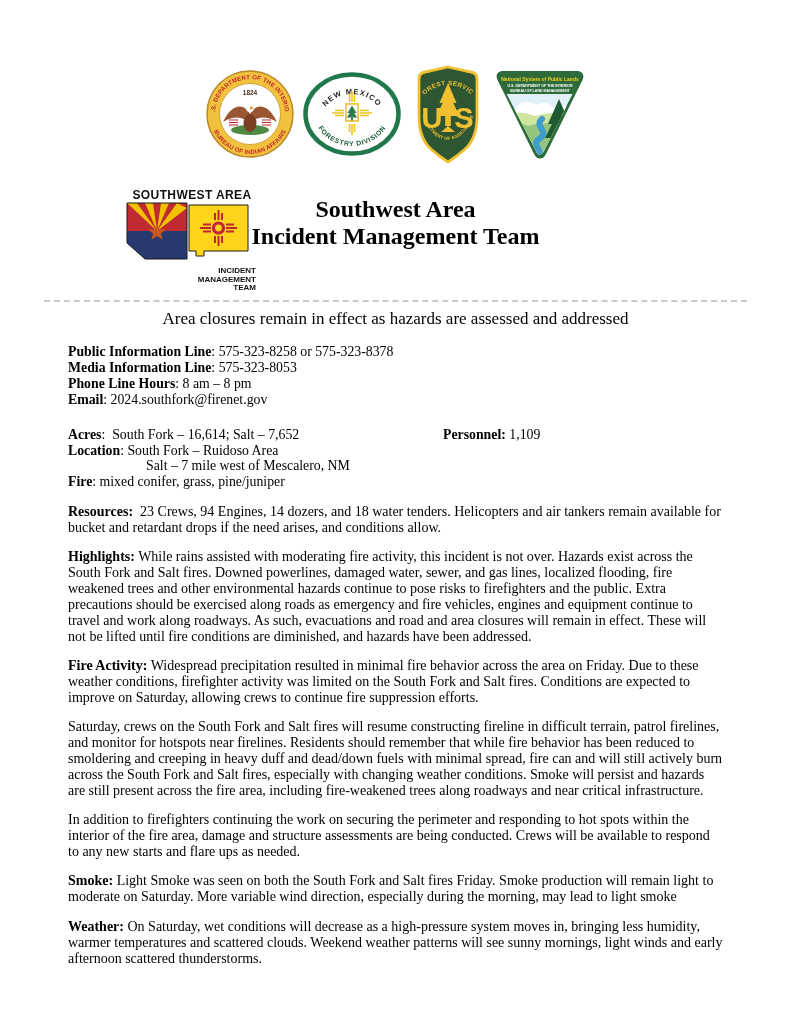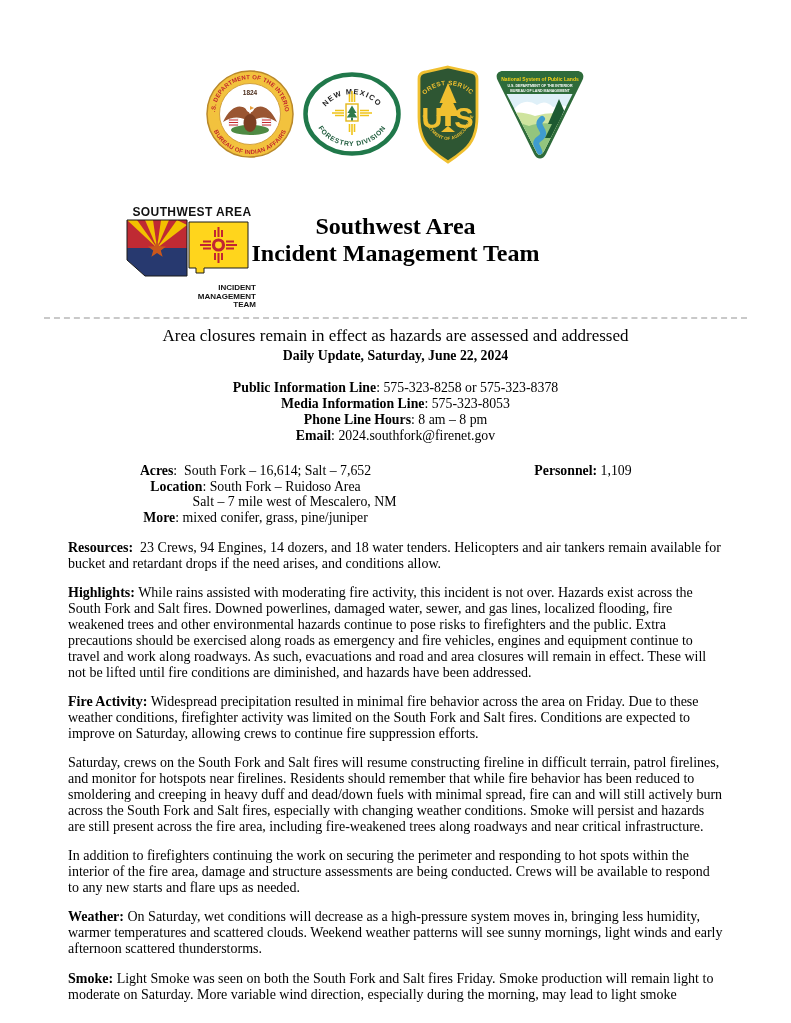--- a/index.html
+++ b/index.html
@@ -4,37 +4,37 @@
 <style>
   html,body{margin:0;padding:0;}
   body{
     width:791px;height:1023px;background:#ffffff;color:#000;
     font-family:"Liberation Serif", serif;overflow:hidden;
   }
   .logo-row{
     margin-top:63px;display:flex;justify-content:center;align-items:center;gap:9px;height:102px;
   }
   
-  .masthead{position:relative;margin-top:38px;height:104px;}
+  .masthead{position:relative;margin-top:21px;height:104px;}
   .swa-logo{position:absolute;left:126px;top:2px;width:132px;}
   .swa-title{font-family:"Liberation Sans",sans-serif;font-weight:bold;font-size:12px;
     letter-spacing:.4px;text-align:center;color:#111;}
   .swa-imt-lines{font-family:"Liberation Sans",sans-serif;font-weight:bold;font-size:8px;
     line-height:8.5px;text-align:right;color:#111;padding-right:2px;margin-top:1px;}
   .masthead-titles{text-align:center;padding-top:10px;}
   .mast-title{font-size:24px;font-weight:bold;line-height:27px;}
   .mast-team{font-size:13.5px;line-height:16px;margin-top:1px;}
   
   .divider{border-top:2px dashed #c9c9c9;margin:10px 44px 0 44px;height:0;}
   
   .headline{font-size:17px;font-weight:normal;text-align:center;margin-top:7px;line-height:19px;}
   .dateline{font-size:13.8px;font-weight:bold;text-align:center;margin-top:3px;line-height:16px;}
   .content{margin:0 68px;}
   .contact-block{margin-top:16px;}
-  .line{font-size:13.8px;line-height:15.9px;text-align:center;}
+  .line{font-size:13.8px;line-height:15.9px;}
   .lead{font-weight:bold;}
   .val,.sect-text{white-space:pre-wrap;}
   .stats{display:flex;margin-top:19px;}
   .stats-left{width:375px;}
   .stats-right{flex:1;}
   .indent{padding-left:78px;}
   p.section{font-size:14px;line-height:15.9px;margin:13.5px 0 0 0;}
   svg text{font-family:"Liberation Sans",sans-serif;}
 </style>
 </head>
@@ -178,45 +178,44 @@
     </div>
     <div class="masthead-titles">
       <div class="mast-title">Southwest Area</div>
       <div class="mast-title">Incident Management Team</div>
     </div>
   </div>
 
   <div class="divider"></div>
 
   <div class="headline">Area closures remain in effect as hazards are assessed and addressed</div>
-  <div class="dateline">Daily Update, Saturday, June 22, 2024</div>
 
   <div class="content">
 
     <div class="contact-block">
       <div class="line"><span class="lead">Public Information Line</span><span class="val">: 575-323-8258 or 575-323-8378</span></div>
       <div class="line"><span class="lead">Media Information Line</span><span class="val">: 575-323-8053</span></div>
       <div class="line"><span class="lead">Phone Line Hours</span><span class="val">: 8 am – 8 pm</span></div>
       <div class="line"><span class="lead">Email</span><span class="val">: 2024.southfork@firenet.gov</span></div>
     </div>
 
     <div class="stats">
       <div class="stats-left">
         <div class="line"><span class="lead">Acres</span><span class="val">:  South Fork – 16,614; Salt – 7,652</span></div>
         <div class="line"><span class="lead">Location</span><span class="val">: South Fork – Ruidoso Area</span></div>
         <div class="line indent"><span class="val">Salt – 7 mile west of Mescalero, NM</span></div>
-        <div class="line"><span class="lead">More</span><span class="val">: mixed conifer, grass, pine/juniper</span></div>
+        <div class="line"><span class="lead">Fire</span><span class="val">: mixed conifer, grass, pine/juniper</span></div>
       </div>
       <div class="stats-right">
         <div class="line"><span class="lead">Personnel:</span><span class="val"> 1,109</span></div>
       </div>
     </div>
 
     <p class="section"><span class="lead">Resources:</span><span class="sect-text">  23 Crews, 94 Engines, 14 dozers, and 18 water tenders. Helicopters and air tankers remain available for bucket and retardant drops if the need arises, and conditions allow.</span></p>
     <p class="section"><span class="lead">Highlights:</span><span class="sect-text"> While rains assisted with moderating fire activity, this incident is not over. Hazards exist across the South Fork and Salt fires. Downed powerlines, damaged water, sewer, and gas lines, localized flooding, fire weakened trees and other environmental hazards continue to pose risks to firefighters and the public. Extra precautions should be exercised along roads as emergency and fire vehicles, engines and equipment continue to travel and work along roadways. As such, evacuations and road and area closures will remain in effect. These will not be lifted until fire conditions are diminished, and hazards have been addressed.</span></p>
     <p class="section"><span class="lead">Fire Activity:</span><span class="sect-text"> Widespread precipitation resulted in minimal fire behavior across the area on Friday. Due to these weather conditions, firefighter activity was limited on the South Fork and Salt fires. Conditions are expected to improve on Saturday, allowing crews to continue fire suppression efforts.</span></p>
     <p class="section"><span class="lead"></span><span class="sect-text">Saturday, crews on the South Fork and Salt fires will resume constructing fireline in difficult terrain, patrol firelines, and monitor for hotspots near firelines. Residents should remember that while fire behavior has been reduced to smoldering and creeping in heavy duff and dead/down fuels with minimal spread, fire can and will still actively burn across the South Fork and Salt fires, especially with changing weather conditions. Smoke will persist and hazards are still present across the fire area, including fire-weakened trees along roadways and near critical infrastructure.</span></p>
     <p class="section"><span class="lead"></span><span class="sect-text">In addition to firefighters continuing the work on securing the perimeter and responding to hot spots within the interior of the fire area, damage and structure assessments are being conducted. Crews will be available to respond to any new starts and flare ups as needed.</span></p>
+    <p class="section"><span class="lead">Smoke:</span><span class="sect-text"> Light Smoke was seen on both the South Fork and Salt fires Friday. Smoke production will remain light to moderate on Saturday. More variable wind direction, especially during the morning, may lead to light smoke</span></p>
     <p class="section"><span class="lead">Weather:</span><span class="sect-text"> On Saturday, wet conditions will decrease as a high-pressure system moves in, bringing less humidity, warmer temperatures and scattered clouds. Weekend weather patterns will see sunny mornings, light winds and early afternoon scattered thunderstorms.</span></p>
-    <p class="section"><span class="lead">Smoke:</span><span class="sect-text"> Light Smoke was seen on both the South Fork and Salt fires Friday. Smoke production will remain light to moderate on Saturday. More variable wind direction, especially during the morning, may lead to light smoke</span></p>
   </div>
 
 </div>
 
 </body></html>

